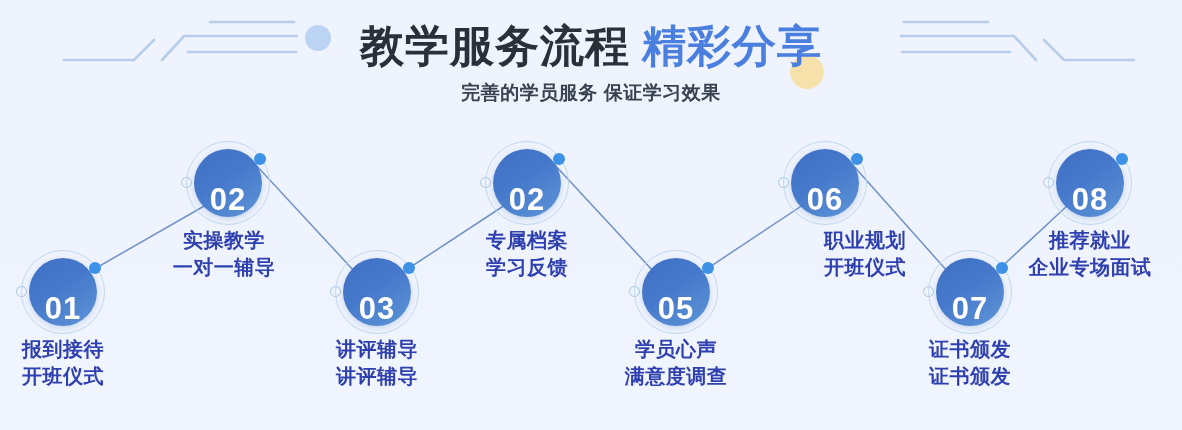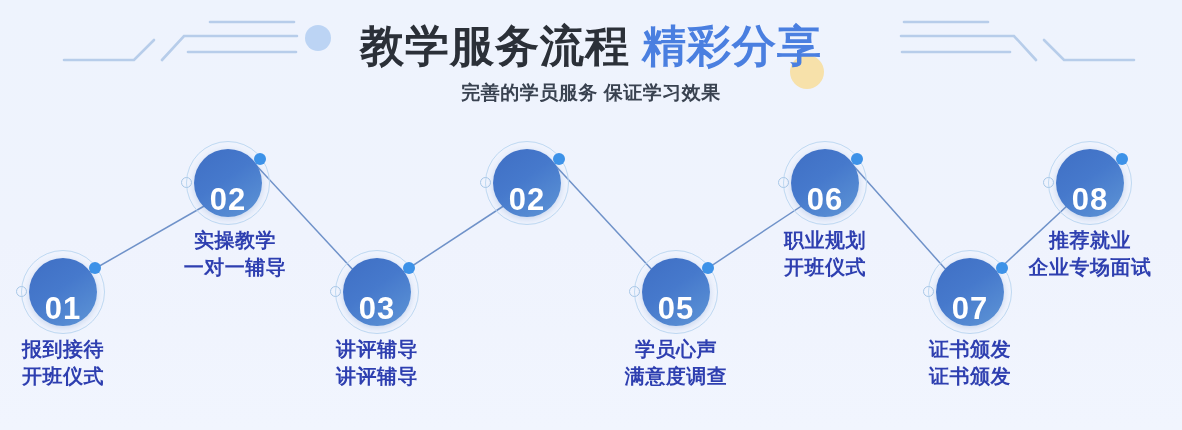--- a/index.html
+++ b/index.html
@@ -146,21 +146,21 @@
           <span class="l2">开班仪式</span>
         </div>
         <div class="node" style="left: 228px; top: 183px;">
           <div class="ring"></div>
           <div class="pip-hollow"></div>
           <div class="disc">
             <span class="num">02</span>
           </div>
           <div class="pip-solid"></div>
         </div>
-        <div class="label" style="left: 120px; top: 227px; position: absolute;">
+        <div class="label" style="left: 109px; top: 227px; position: absolute;">
           <span class="l2">实操教学</span>
           <span class="l2">一对一辅导</span>
         </div>
         <div class="node" style="left: 377px; top: 292px;">
           <div class="ring"></div>
           <div class="pip-hollow"></div>
           <div class="disc">
             <span class="num">03</span>
           </div>
           <div class="pip-solid"></div>
@@ -171,20 +171,22 @@
         </div>
         <div class="node" style="left: 527px; top: 183px;">
           <div class="ring"></div>
           <div class="pip-hollow"></div>
           <div class="disc">
             <span class="num">02</span>
           </div>
           <div class="pip-solid"></div>
         </div>
         <div class="label" style="left: 412px; top: 227px; position: absolute;">
+          <span class="l2">专属档案</span>
+          <span class="l2">学习反馈</span>
         </div>
         <div class="node" style="left: 676px; top: 292px;">
           <div class="ring"></div>
           <div class="pip-hollow"></div>
           <div class="disc">
             <span class="num">05</span>
           </div>
           <div class="pip-solid"></div>
         </div>
         <div class="label" style="left: 561px; top: 336px; position: absolute;">
@@ -192,21 +194,21 @@
           <span class="l2">满意度调查</span>
         </div>
         <div class="node" style="left: 825px; top: 183px;">
           <div class="ring"></div>
           <div class="pip-hollow"></div>
           <div class="disc">
             <span class="num">06</span>
           </div>
           <div class="pip-solid"></div>
         </div>
-        <div class="label" style="left: 710px; top: 227px; position: absolute;">
+        <div class="label" style="left: 750px; top: 227px; position: absolute;">
           <span class="l2">职业规划</span>
           <span class="l2">开班仪式</span>
         </div>
         <div class="node" style="left: 970px; top: 292px;">
           <div class="ring"></div>
           <div class="pip-hollow"></div>
           <div class="disc">
             <span class="num">07</span>
           </div>
           <div class="pip-solid"></div>

